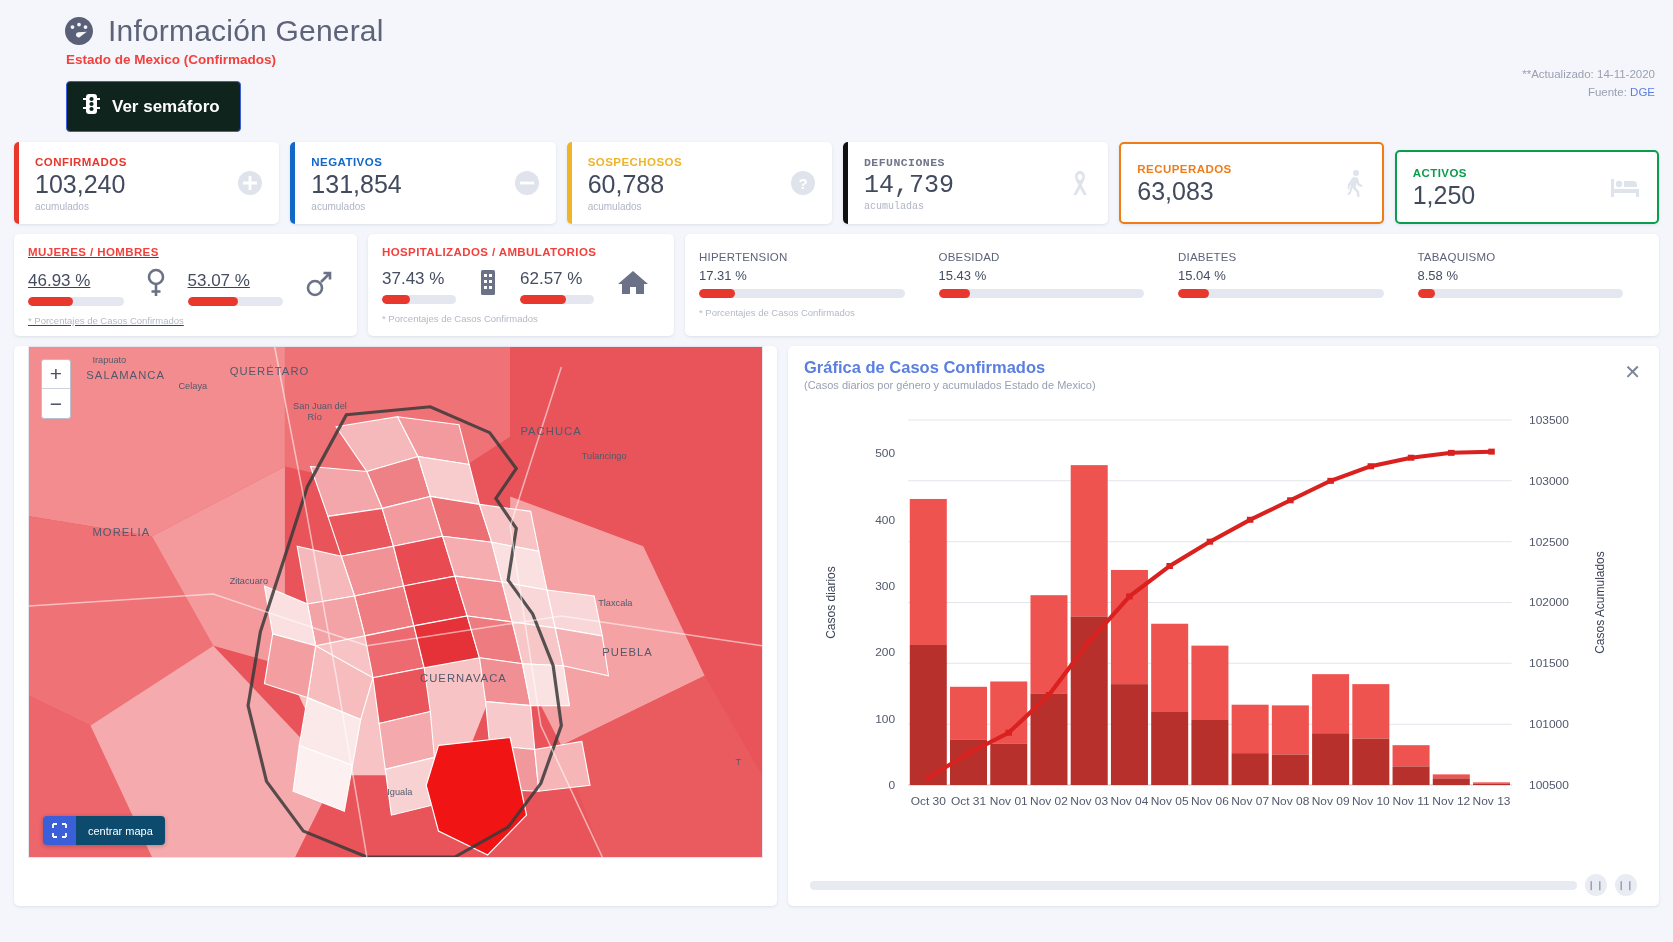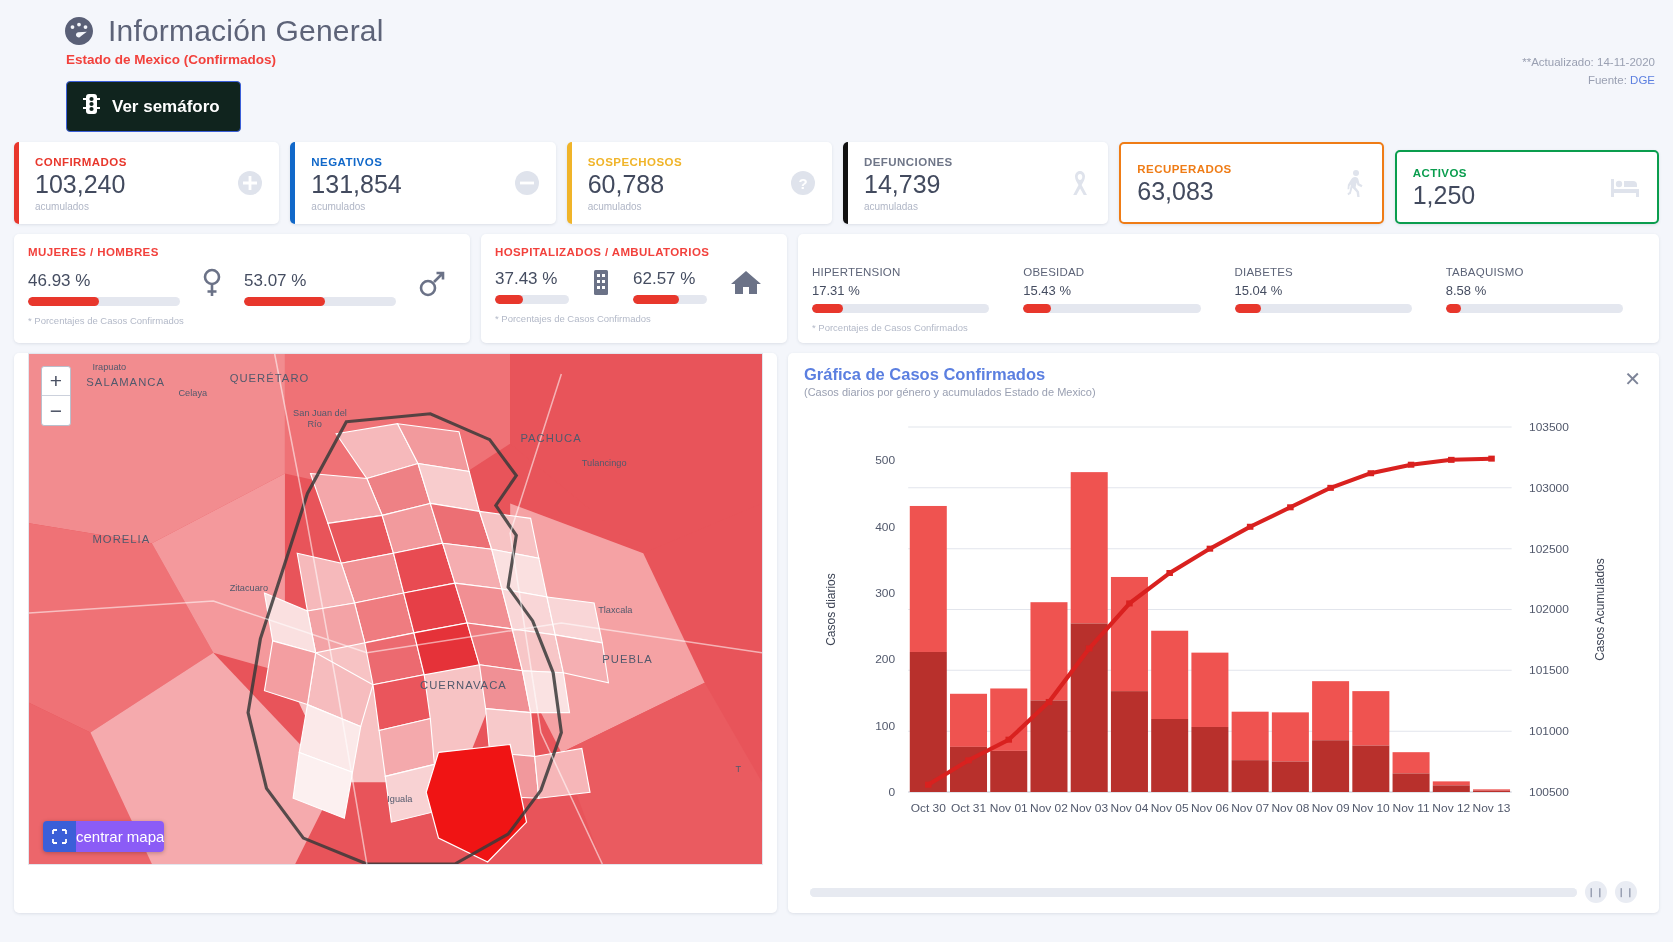--- a/index.html
+++ b/index.html
@@ -11,21 +11,21 @@
     color:#3d4455;
     overflow:hidden;
   }
 
   
   .header { position:relative; padding:14px 18px 0 14px;margin-left:48px; }
   .title-row { display:flex; align-items:center; gap:12px; }
   .dash-icon { width:34px; height:34px; color:#5a6077; flex:none; }
   .page-title { font-size:30px; font-weight:400; color:#5d6378; letter-spacing:.2px; }
   .subtitle { margin:4px 0 0 4px; font-size:13.5px; font-weight:bold; color:#f2413c; }
-  .meta { position:absolute; right:18px; top:54px; text-align:right; font-size:11.5px; color:#9aa0b2; line-height:1.55; }
+  .meta { position:absolute; right:18px; top:66px; text-align:right; font-size:11.5px; color:#9aa0b2; line-height:1.55; }
   .meta a { color:#5b7fe0; text-decoration:none; }
   .semaforo-btn {
     margin:14px 0 0 4px; display:inline-flex; align-items:center; gap:12px;
     background:#10241e; color:#fff; border:1px solid #3b5fd8; border-radius:4px;
     padding:11px 20px 11px 16px; font-size:17px; font-weight:bold; cursor:pointer;
   }
   .semaforo-btn svg { width:17px; height:22px; }
 
   
   .stats { display:flex; gap:11px; padding:10px 14px 0 14px; }
@@ -47,24 +47,24 @@
   .demo-row { display:flex; gap:11px; padding:10px 14px 0 14px; align-items:stretch; }
   .panel { background:#fff; border-radius:5px; box-shadow:0 1px 3px rgba(60,70,100,.12); padding:12px 14px 10px 14px; }
   .panel-title { font-size:11.5px; font-weight:bold; color:#f2413c; letter-spacing:.4px; }
   .pair { display:flex; align-items:flex-end; gap:12px; margin-top:10px; }
   .half { flex:1; }
   .half .pct { font-size:17px; color:#454d61; }
   .bar-track { height:9px; border-radius:5px; background:#e4e7ef; margin-top:6px; position:relative; overflow:hidden; }
   .bar-fill { position:absolute; left:0; top:0; bottom:0; border-radius:5px; background:#e8372c; }
   .gender-icon { color:#6b7287; padding:0 10px 4px 10px; flex:none; }
   .note { font-size:9.5px; color:#b3b9c8; margin-top:9px; }
-  .mh-panel { width:456px; }
+  .mh-panel { width:343px;text-decoration:underline; }
   .ha-panel { width:306px; }
   .com-panel { flex:1; }
-  .com-grid { display:flex; gap:12px; margin-top:20px; }
+  .com-grid { display:flex; gap:12px; margin-top:5px; }
   .com-item { flex:1; padding-right:22px; }
   .com-name { font-size:11.5px; color:#5d6478; letter-spacing:.2px; }
   .com-pct { font-size:13px; color:#454d61; margin-top:5px; }
 
   
   .content { display:flex; gap:11px; padding:10px 14px 0 14px; }
   .card { background:#fff; border-radius:5px; box-shadow:0 1px 3px rgba(60,70,100,.12); overflow:hidden; }
   .card-head { padding:12px 16px 9px 16px; position:relative; }
   .card-title { font-size:16.5px; font-weight:bold; color:#5b7fe0; }
   .card-sub { font-size:11px; color:#9aa0b2; margin-top:2px; }
@@ -77,21 +77,21 @@
   .map-wrap { position:relative; margin:0 14px 0 14px; height:512px; overflow:hidden; background:#eceff4; border:1px solid #e3e6ee; }
   .map-svg { position:absolute; inset:0; width:100%; height:100%; }
   .zoom-ctl { position:absolute; left:12px; top:12px; width:30px; background:#fff; border:1px solid #b9bfcc; border-radius:3px; z-index:5; }
   .zoom-ctl div { height:29px; display:flex; align-items:center; justify-content:center; font-size:21px; color:#4a5163; cursor:pointer; }
   .zoom-ctl div:first-child { border-bottom:1px solid #ccd1dc; }
   .center-btn {
     position:absolute; left:14px; bottom:12px; z-index:5; display:flex; align-items:stretch;
     border-radius:4px; overflow:hidden; box-shadow:0 1px 4px rgba(0,0,0,.25); cursor:pointer;
   }
   .center-btn .ic { background:#3b5fd8; color:#fff; padding:7px 9px; display:flex; align-items:center; }
-  .center-btn .tx { background:#8b5cf6; color:#fff; padding:7px 0; font-size:15px; display:flex; align-items:center; }
+  .center-btn .tx { background:#0c4a6e; color:#fff; padding:7px 12px; font-size:11px; display:flex; align-items:center; }
 
   
   .chart-card { flex:1; }
   .chart-area { position:relative; height:470px; margin:0 6px; }
   .chart-svg { width:100%; height:100%; display:block; }
   .chart-foot { display:flex; align-items:center; gap:8px; padding:4px 22px 10px 22px; }
   .scroll-track { flex:1; height:9px; background:#f0f2f7; border-radius:5px; position:relative; }
   .scroll-thumb { position:absolute; left:0; top:0; bottom:0; width:100%; background:#e7eaf1; border-radius:5px; }
   .pbtn { width:22px; height:22px; border-radius:50%; background:#e9ecf3; color:#9aa1b3; display:flex; align-items:center; justify-content:center; cursor:pointer; }
   .pbtn span { font-size:9px; letter-spacing:1px; }
@@ -168,21 +168,21 @@
     <div class="stat-value">60,788</div>
     <div class="stat-sub">acumulados</div>
     <span class="stat-icon">
       <svg width="26" height="26" viewBox="0 0 26 26">
           <circle cx="13" cy="13" r="12" fill="#dfe3ec"></circle>
           <text x="13" y="18.5" font-size="15" font-family="Liberation Sans, sans-serif" font-weight="bold" fill="#fff" text-anchor="middle">?</text>
         </svg>
     </span>
   </div>
 
-  <div class="stat left-accent" id="stat3" style="border-left: 5px solid rgb(17, 17, 17);">
+  <div class="stat left-accent" id="stat3" style="border-left: 5px solid rgb(17, 17, 17); font-family: Liberation Mono, monospace;">
     <div class="stat-label" id="lab3" style="color: rgb(111, 118, 136);">DEFUNCIONES</div>
     <div class="stat-value">14,739</div>
     <div class="stat-sub">acumuladas</div>
     <span class="stat-icon">
       <svg width="24" height="28" viewBox="0 0 24 28">
           <path d="M12 2c3 0 5 2.6 5 5.6 0 3-2 6-3.4 8.3L19 26h-3.3l-3.6-6.6L8.5 26H5.2l5.3-10.1C9 13.6 7 10.6 7 7.6 7 4.6 9 2 12 2zm0 3c-1.4 0-2.3 1.2-2.3 2.7S10.6 11 12 11s2.3-1.8 2.3-3.3S13.4 5 12 5z" fill="#dfe3ec"></path>
         </svg>
     </span>
   </div>
 

